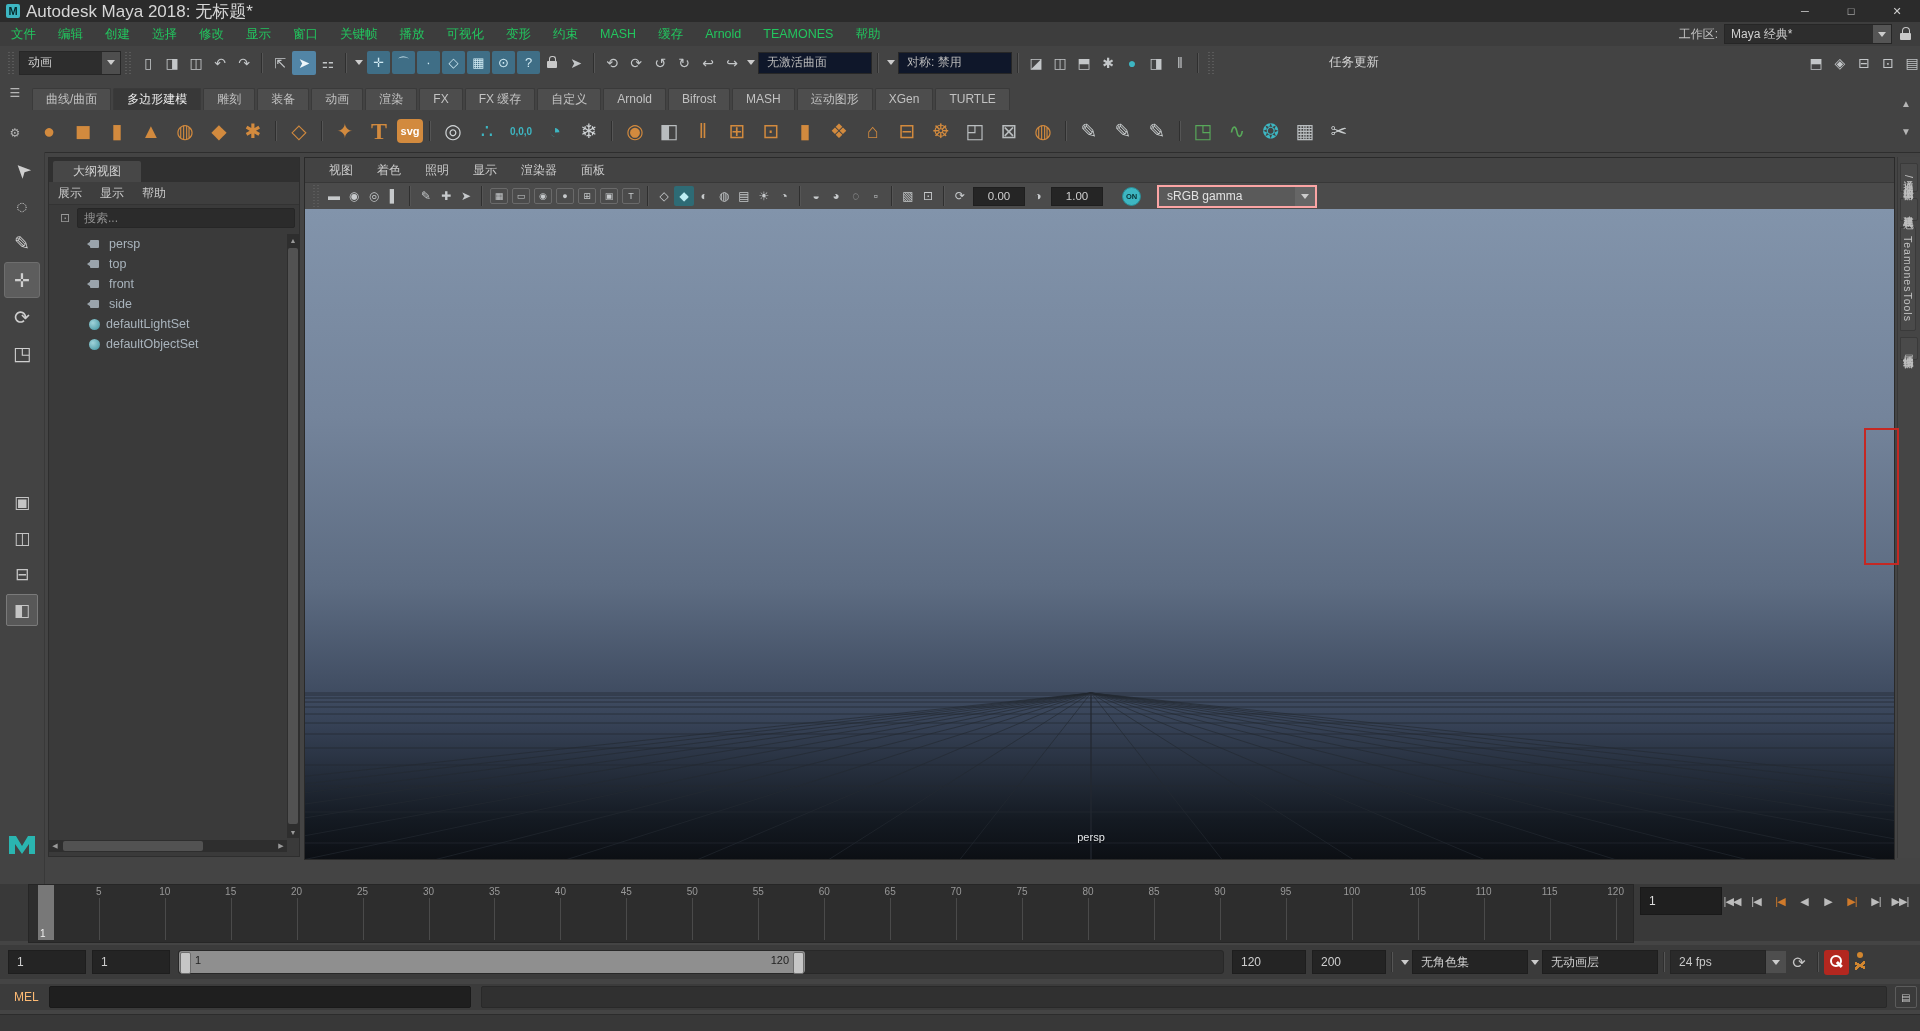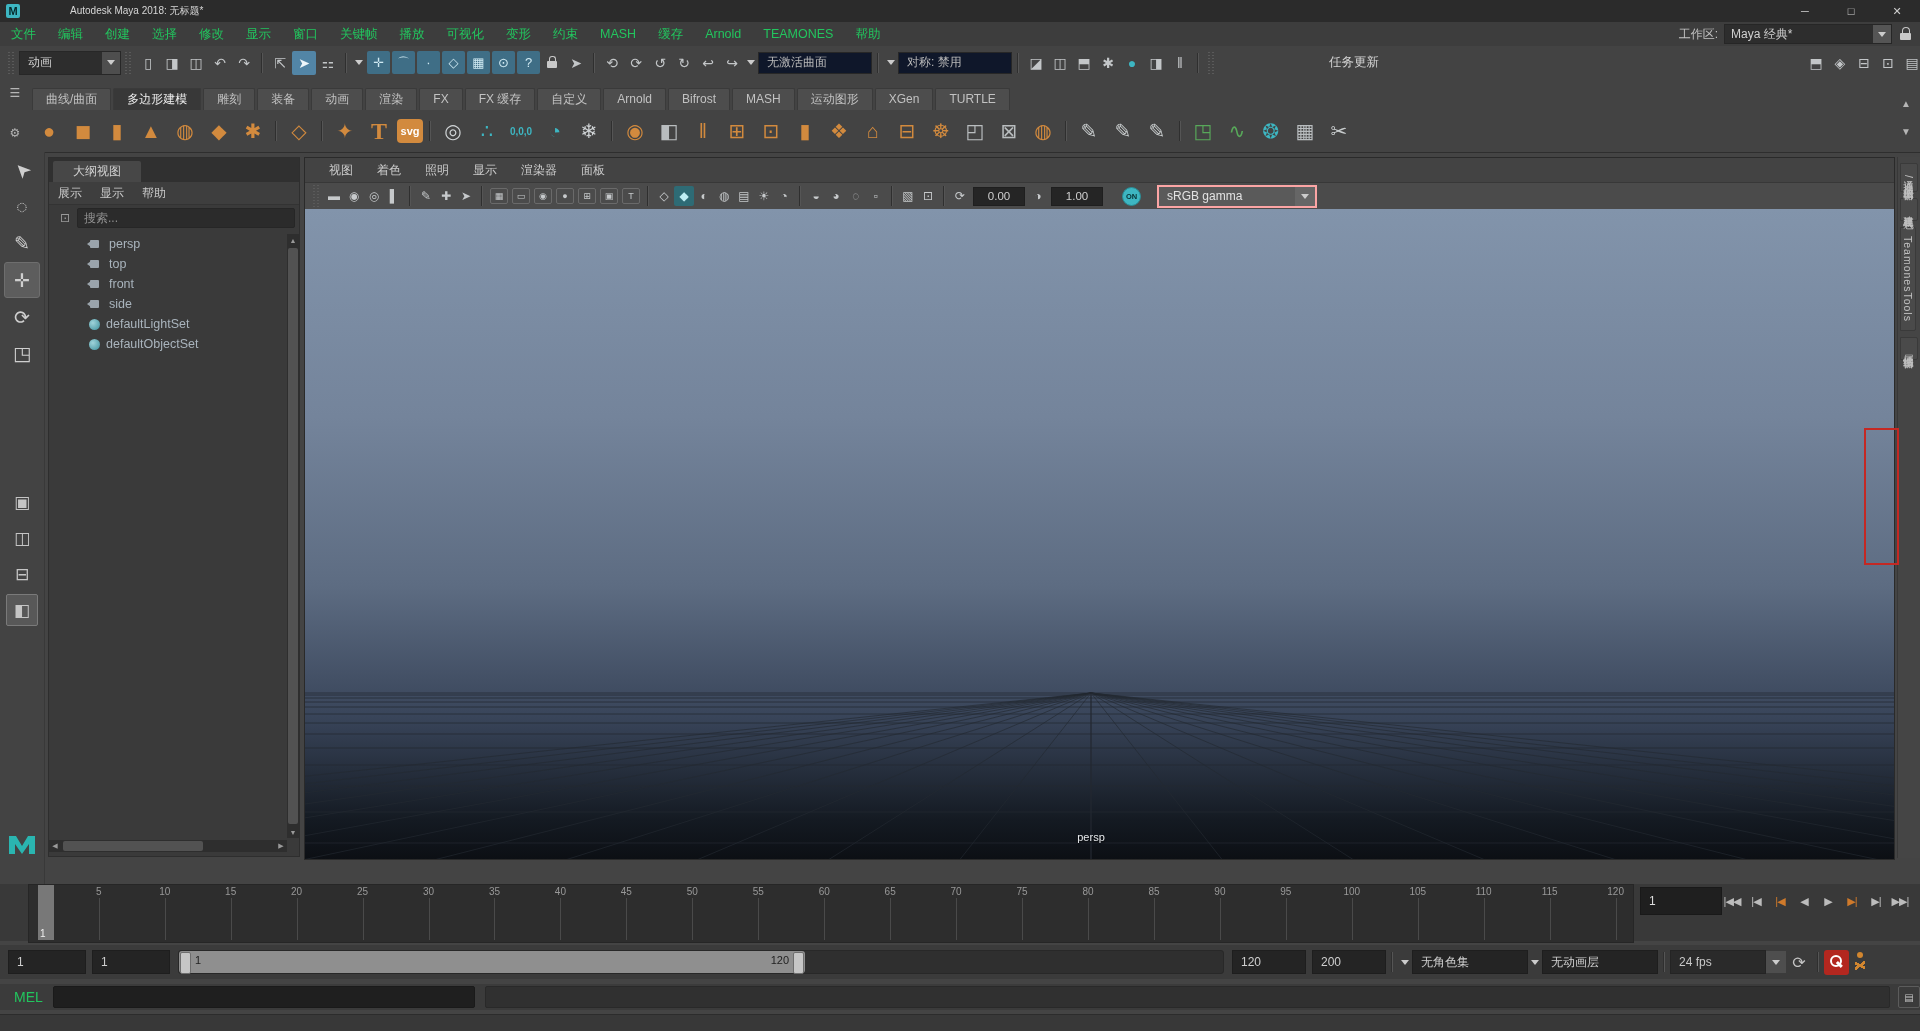--- a/index.html
+++ b/index.html
@@ -10,21 +10,21 @@
   .row{display:flex;align-items:center;}
   .vsep{width:1px;height:20px;background:#2f2f2f;border-right:1px solid #555;margin:0 5px;flex:0 0 auto;}
   .grip{width:7px;height:22px;margin:0 4px;flex:0 0 auto;
         background:repeating-linear-gradient(0deg,#5a5a5a 0 1px,transparent 1px 3px),
                    repeating-linear-gradient(0deg,#5a5a5a 0 1px,transparent 1px 3px);
         background-size:2px 100%,2px 100%;background-position:0 0,4px 0;background-repeat:repeat-y;}
   
   #titlebar{left:0;top:0;width:1920px;height:22px;background:#2b2b2b;display:flex;align-items:center;}
   #maya-logo-badge{width:14px;height:14px;margin:0 6px 0 6px;background:var(--accent-teal);
       color:#06282a;font-size:11px;font-weight:bold;display:flex;align-items:center;justify-content:center;border-radius:2px;}
-  #title-text{font-size:10px;color:#d6d6d6;margin-left:44px;}
+  #title-text{font-size:17px;color:#d6d6d6;}
   #win-controls{margin-left:auto;display:flex;height:100%;}
   .winbtn{width:46px;height:100%;display:flex;align-items:center;justify-content:center;font-size:11px;color:#cfcfcf;}
   
   #menubar{left:0;top:22px;width:1920px;height:24px;background:#3d3d3d;border-bottom:1px solid #333;display:flex;align-items:center;}
   .menuitem{padding:0 11px;font-size:12.5px;color:#22c55e;line-height:24px;white-space:nowrap;}
   #workspace{margin-left:auto;display:flex;align-items:center;margin-right:8px;}
   #workspace-label{font-size:12px;color:#c4c4c4;margin-right:6px;}
   #workspace-select{width:160px;height:18px;background:#2d2d2d;border:1px solid #262626;display:flex;align-items:center;
       font-size:12px;color:#d0d0d0;padding-left:6px;}
   #workspace-select .chev{margin-left:auto;width:18px;height:100%;background:#555;display:flex;align-items:center;justify-content:center;}
@@ -139,21 +139,21 @@
   #autokey-btn{width:25px;height:25px;background:var(--autokey-red);border-radius:3px;position:relative;flex:0 0 auto;}
   #autokey-btn:before{content:"";position:absolute;left:6px;top:5px;width:8px;height:8px;border:2px solid #fff;border-radius:50%;}
   #autokey-btn:after{content:"";position:absolute;left:12px;top:13px;width:7px;height:2.5px;background:#fff;transform:rotate(45deg);}
   #anim-pref-btn{width:22px;height:25px;position:relative;flex:0 0 auto;}
   #anim-pref-btn:before{content:"";position:absolute;left:8px;top:2px;width:6px;height:6px;border-radius:50%;background:#d2862f;}
   #anim-pref-btn:after{content:"";position:absolute;left:6px;top:9px;width:10px;height:13px;
       background:linear-gradient(25deg,transparent 42%,#d2862f 42% 58%,transparent 58%),
                  linear-gradient(-35deg,transparent 42%,#d2862f 42% 58%,transparent 58%);}
   
   #melrow{left:0;top:984px;width:1920px;height:26px;background:#3b3b3b;display:flex;align-items:center;}
-  #mel-label{font-size:14px;color:#22c55e;margin:0 10px 0 14px;}
+  #mel-label{font-size:12px;color:#fdba74;margin:0 10px 0 14px;}
   #mel-input{width:408px;height:20px;background:#1f1f1f;border:1px solid #1a1a1a;border-radius:2px;color:#ddd;font-family:"DejaVu Sans Mono",monospace;font-size:12px;padding:0 6px;outline:none;}
   #help-field{margin-left:10px;width:1404px;height:20px;background:#303030;border:1px solid #292929;border-radius:2px;}
   #script-editor-btn{margin-left:8px;width:20px;height:20px;border:1px solid #5c5c5c;border-radius:2px;color:#c5c5c5;font-size:10px;display:flex;align-items:center;justify-content:center;}
   #bottomstrip{left:0;top:1014px;width:1920px;height:17px;background:#383838;border-top:1px solid #2c2c2c;}
 </style>
 </head>
 <body>
 
 <div id="titlebar" class="abs">
   <div id="maya-logo-badge">M</div>

